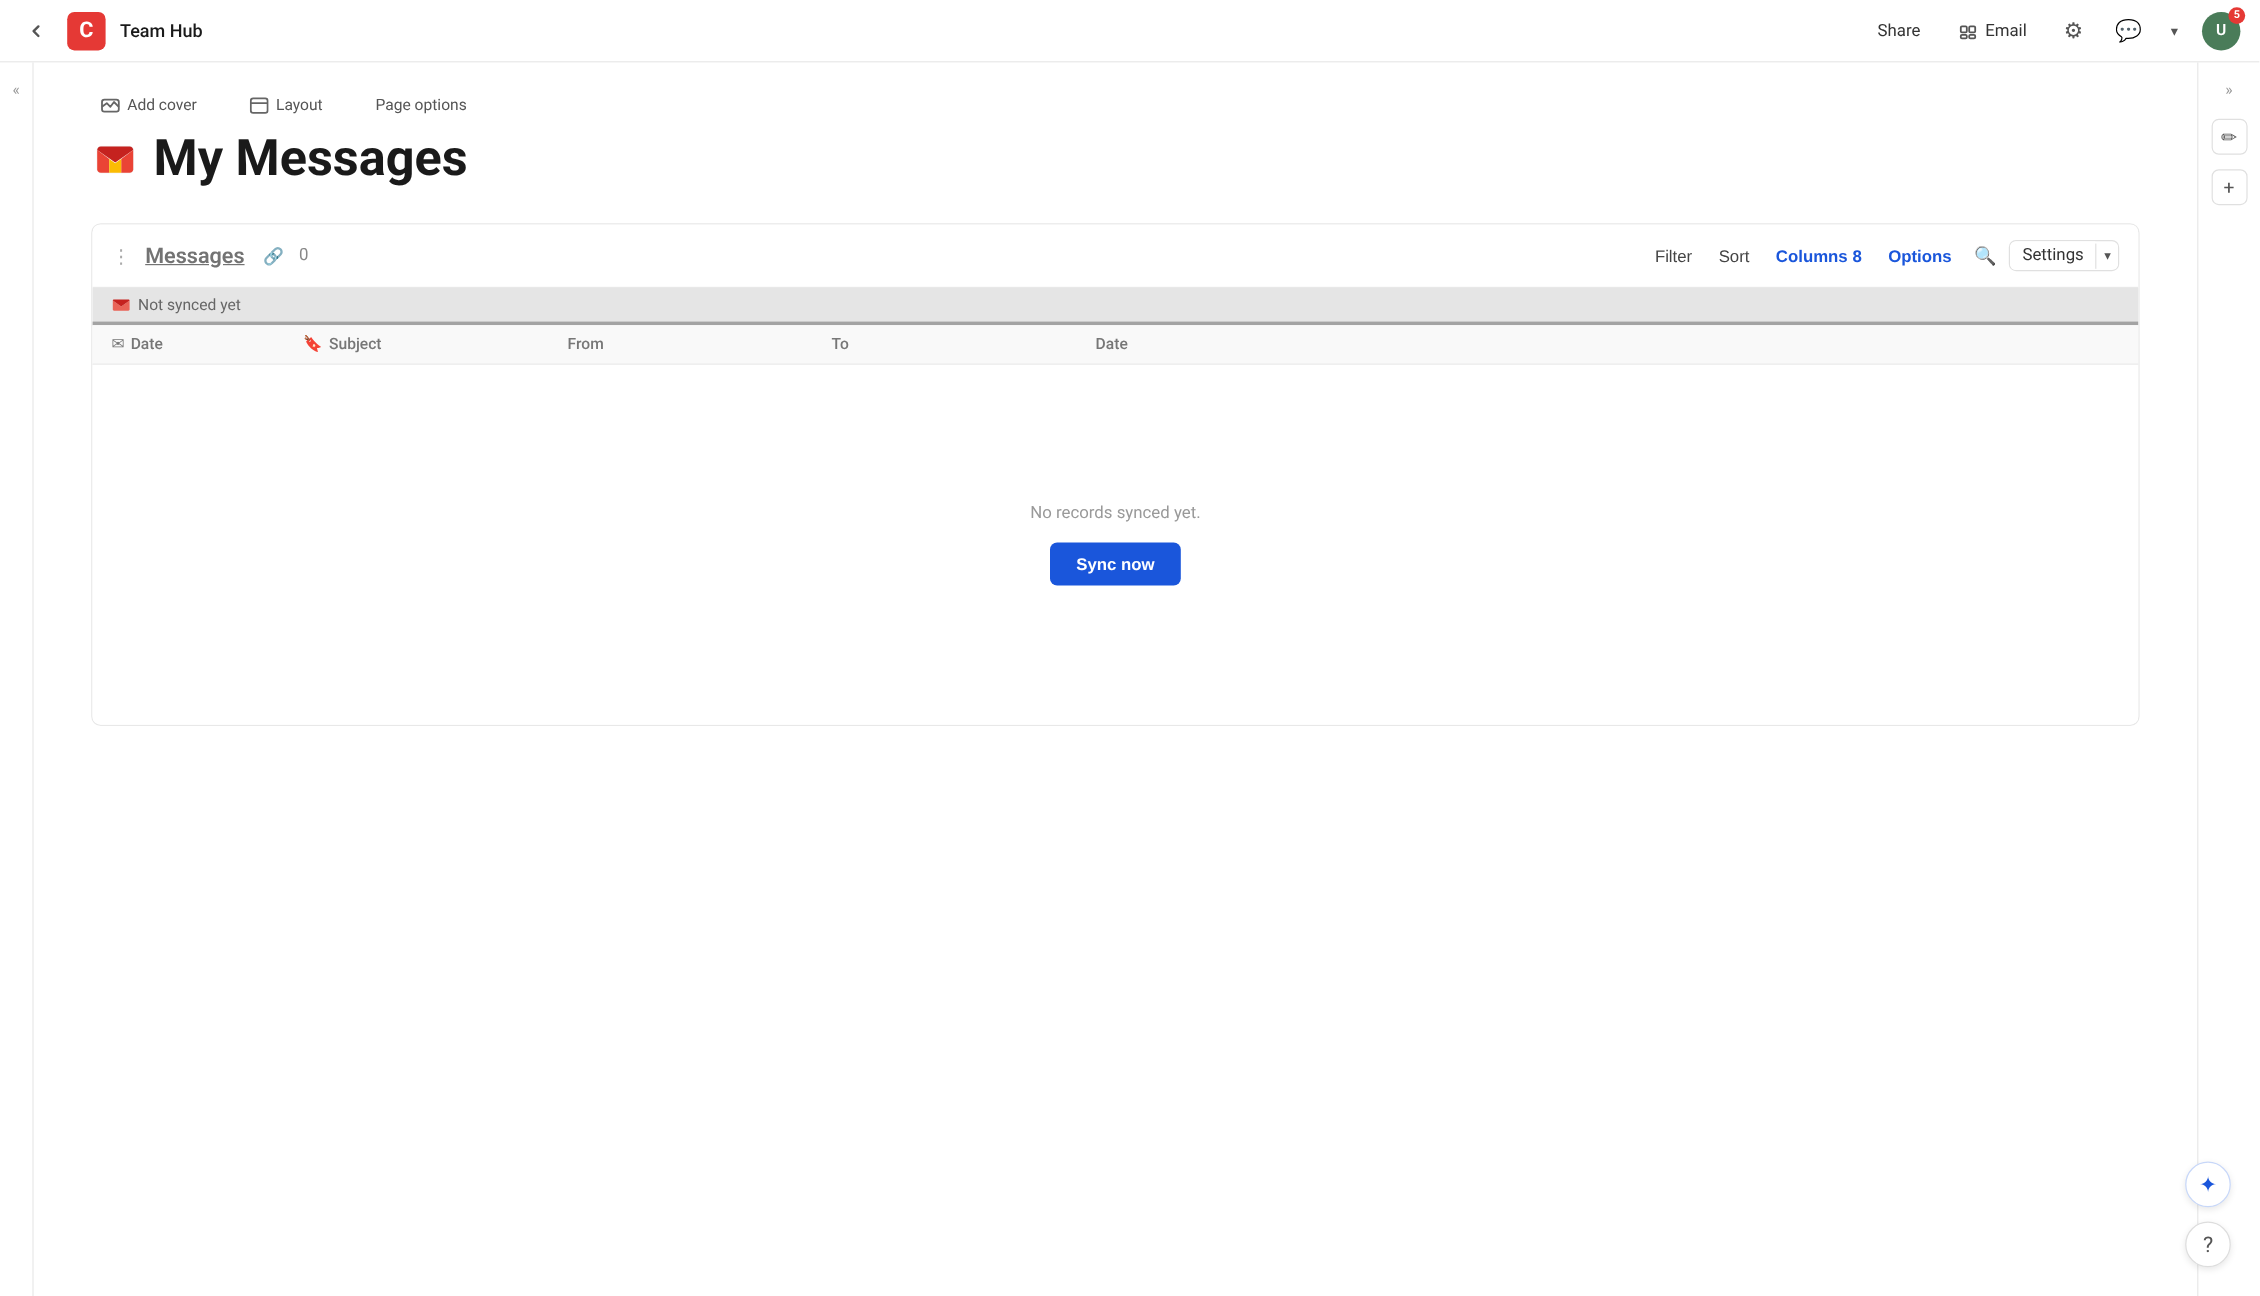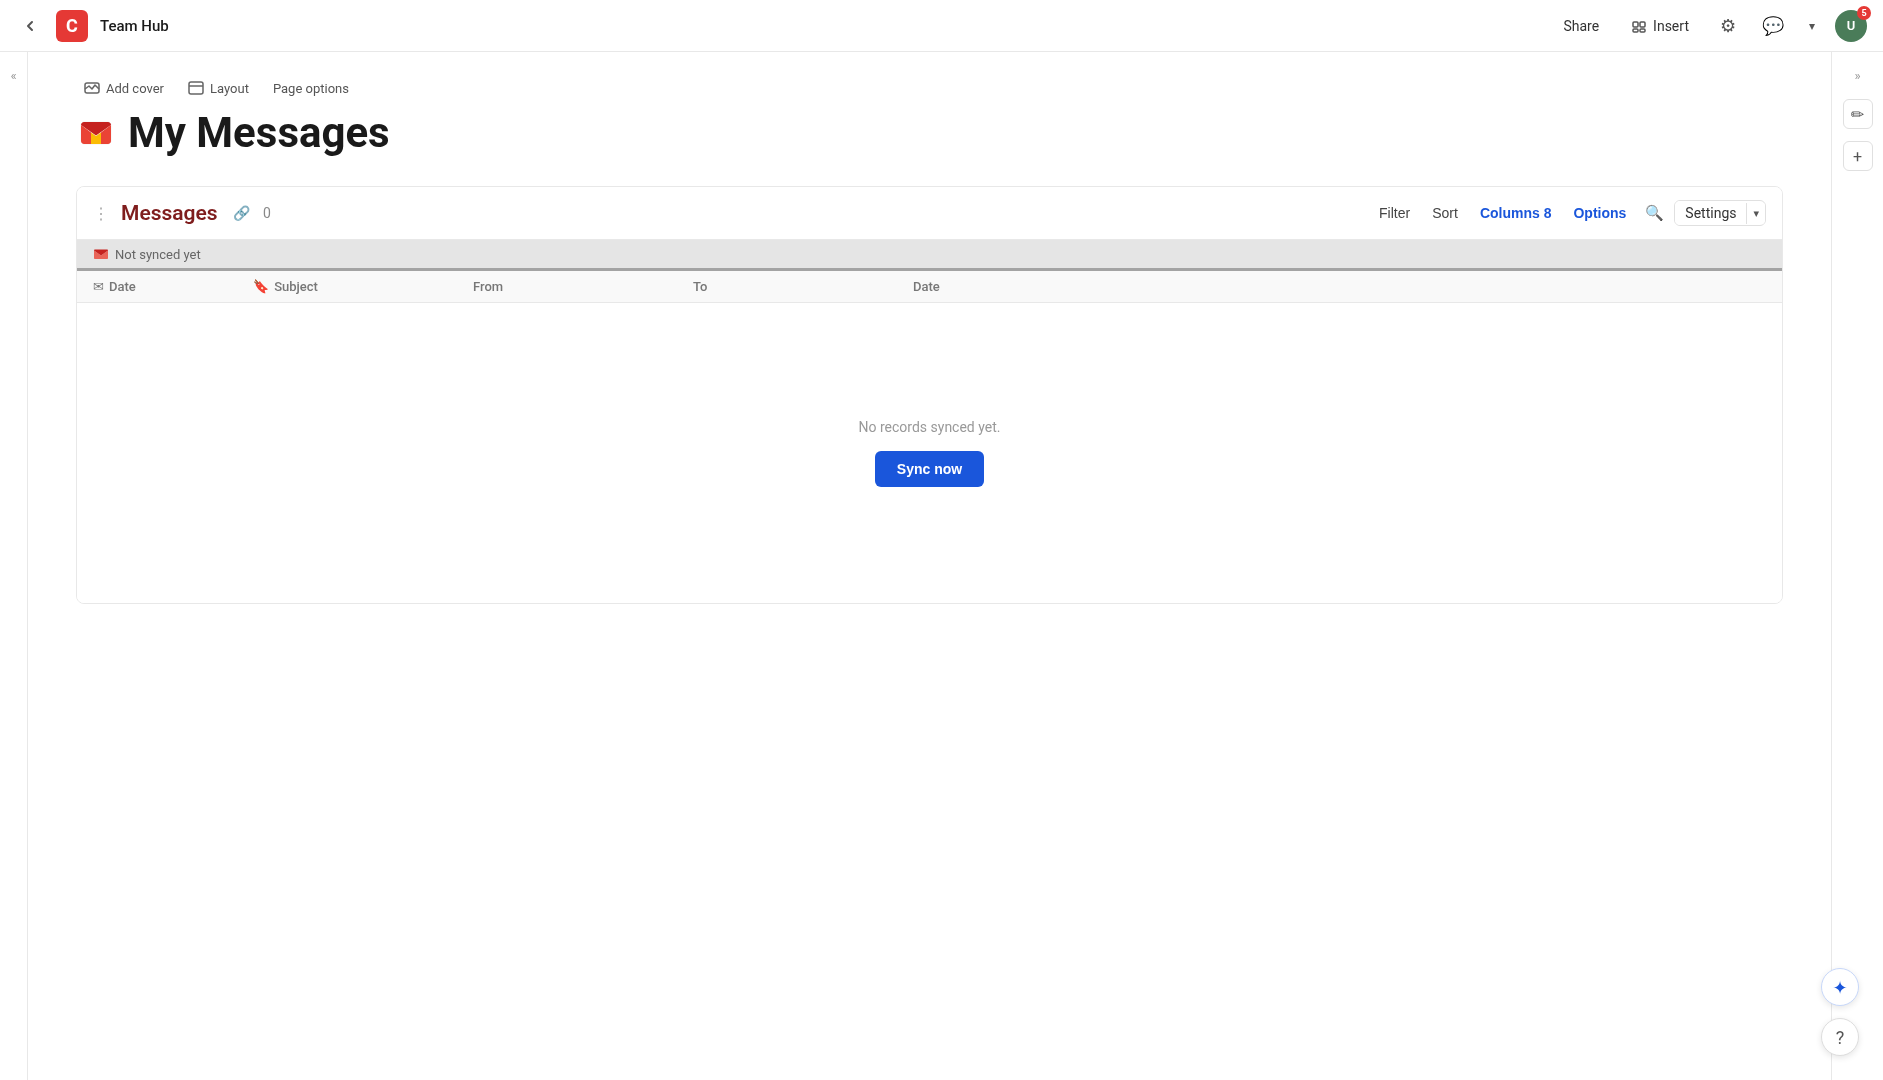--- a/index.html
+++ b/index.html
@@ -118,21 +118,21 @@
     .content-area {
       flex: 1;
       padding: 24px 48px;
       overflow-y: auto;
     }
 
     
     .page-toolbar {
       display: flex;
       align-items: center;
-      gap: 8px;
+      gap: 28px;
       margin-bottom: 12px;
     }
     .toolbar-item {
       display: flex; align-items: center; gap: 6px;
       font-size: 13px; color: #555; cursor: pointer;
       padding: 4px 8px; border-radius: 4px;
     }
 
     
     .page-title-row {
@@ -166,24 +166,25 @@
       align-items: center;
       padding: 12px 16px;
       border-bottom: 1px solid #e8e8e8;
       background: #fff;
       gap: 12px;
     }
     .messages-drag-handle {
       color: #aaa; font-size: 16px; cursor: grab;
     }
     .messages-title {
-      font-size: 21px;
+      font-size: 18px;
       font-weight: 600;
-      color: #7f1d1d;
+      color: #737373;
       margin-right: 4px;
+      text-decoration: underline;
     }
     .link-icon {
       color: #888;
       font-size: 14px;
     }
     .record-count {
       color: #888;
       font-size: 14px;
       margin-right: 8px;
     }
@@ -360,21 +361,21 @@
   </div>
   <div class="topbar-right">
     <span class="share-btn">Share</span>
     <div class="insert-btn">
       <svg width="16" height="16" viewBox="0 0 16 16" fill="none">
         <rect x="2" y="4" width="5" height="5" rx="1" stroke="#555" stroke-width="1.5"></rect>
         <rect x="9" y="4" width="5" height="5" rx="1" stroke="#555" stroke-width="1.5"></rect>
         <rect x="2" y="11" width="5" height="3" rx="1" stroke="#555" stroke-width="1.5"></rect>
         <rect x="9" y="11" width="5" height="3" rx="1" stroke="#555" stroke-width="1.5"></rect>
       </svg>
-      <span>Insert</span>
+      <span>Email</span>
     </div>
     <div class="icon-btn">⚙</div>
     <div class="icon-btn">💬</div>
     <div class="chevron-down-btn">▾</div>
     <div class="avatar">
       <span>U</span>
       <div class="avatar-badge">5</div>
     </div>
   </div>
 </div>

